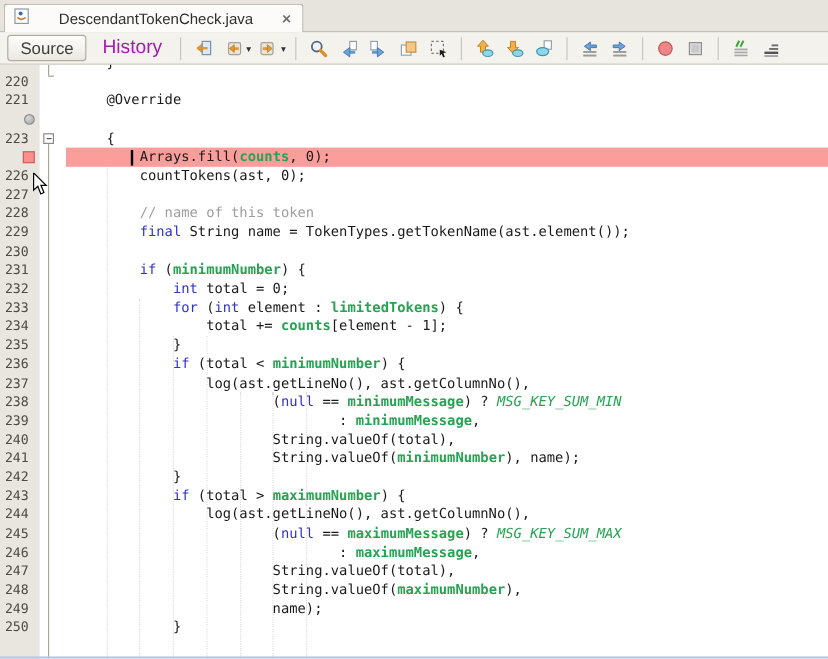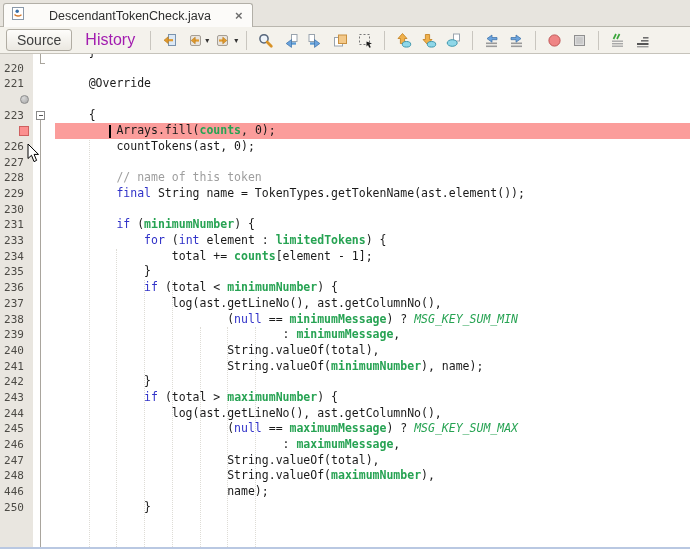--- a/index.html
+++ b/index.html
@@ -344,20 +344,24 @@
         </div>
         <div class="code-row">
           <div class="gutter-cell">230</div>
           <pre class="code-text"></pre>
         </div>
         <div class="code-row">
           <div class="gutter-cell">231</div>
           <pre class="code-text"><span class="tok-p">        </span><span class="tok-k">if</span><span class="tok-p"> (</span><span class="tok-f">minimumNumber</span><span class="tok-p">) {</span></pre>
         </div>
         <div class="code-row">
+          <div class="gutter-cell">232</div>
+          <pre class="code-text"><span class="tok-p">            </span><span class="tok-k">int</span><span class="tok-p"> total = 0;</span></pre>
+        </div>
+        <div class="code-row">
           <div class="gutter-cell">233</div>
           <pre class="code-text"><span class="tok-p">            </span><span class="tok-k">for</span><span class="tok-p"> (</span><span class="tok-k">int</span><span class="tok-p"> element : </span><span class="tok-f">limitedTokens</span><span class="tok-p">) {</span></pre>
         </div>
         <div class="code-row">
           <div class="gutter-cell">234</div>
           <pre class="code-text"><span class="tok-p">                total += </span><span class="tok-f">counts</span><span class="tok-p">[element - 1];</span></pre>
         </div>
         <div class="code-row">
           <div class="gutter-cell">235</div>
           <pre class="code-text"><span class="tok-p">            }</span></pre>
@@ -408,21 +412,21 @@
         </div>
         <div class="code-row">
           <div class="gutter-cell">247</div>
           <pre class="code-text"><span class="tok-p">                        String.</span><span class="tok-sm">valueOf</span><span class="tok-p">(total),</span></pre>
         </div>
         <div class="code-row">
           <div class="gutter-cell">248</div>
           <pre class="code-text"><span class="tok-p">                        String.</span><span class="tok-sm">valueOf</span><span class="tok-p">(</span><span class="tok-f">maximumNumber</span><span class="tok-p">),</span></pre>
         </div>
         <div class="code-row">
-          <div class="gutter-cell">446</div>
+          <div class="gutter-cell">249</div>
           <pre class="code-text"><span class="tok-p">                        name);</span></pre>
         </div>
         <div class="code-row">
           <div class="gutter-cell">250</div>
           <pre class="code-text"><span class="tok-p">            }</span></pre>
         </div>
       </div>
 
     <div class="mouse-cursor">
       <svg width="13" height="19" viewBox="0 0 13 19">

